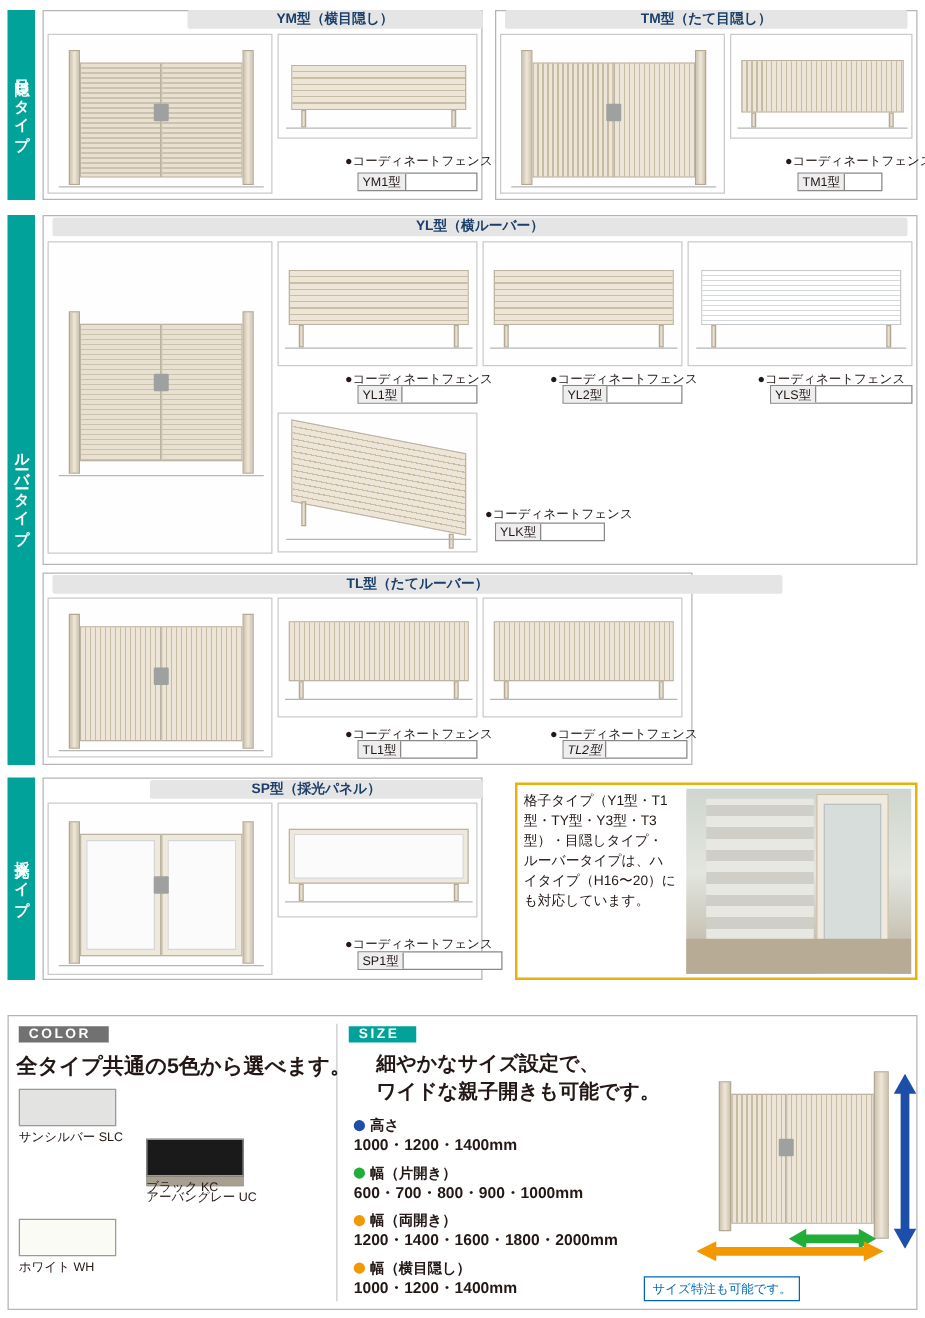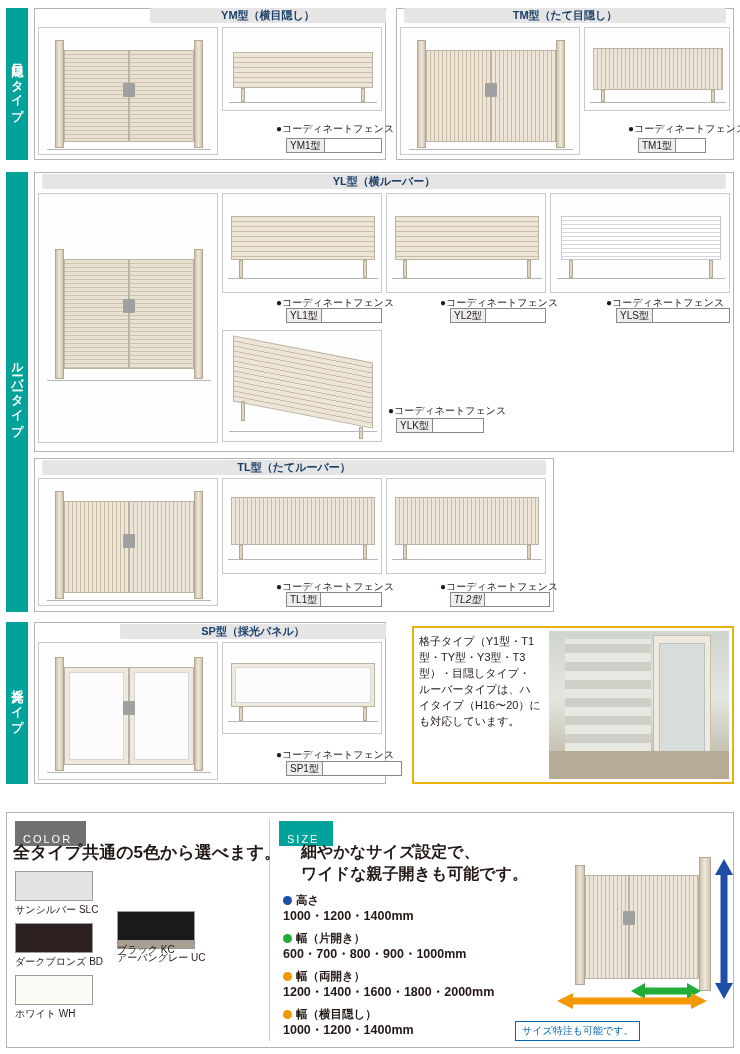--- a/index.html
+++ b/index.html
@@ -125,23 +125,23 @@
     position:absolute;
     left:6px; right:6px;
     border:1px solid #b5b5b6;
     background:#fff;
   }
   .tagbar {
     display:inline-block;
     background:#727171;
     color:#fff;
     font-size:11px;
-    font-weight:normal;
+    font-weight:bold;
     letter-spacing:2px;
-    padding:12px 14px 1px 8px;
+    padding:0 14px 1px 8px;
   }
   .tagbar.green { background:#00a29a; }
   .lead {
     font-size:16px;
     font-weight:bold;
     color:#231815;
     line-height:1.35;
   }
   .swatch { width:78px; height:30px; border:1px solid #9a9a9a; }
   .sw-label { font-size:10px; margin-top:2px; color:#231815; }
@@ -297,21 +297,21 @@
     <div class="post" style="left:136px; top:96px; width:4px; height:12px;"></div>
     <div class="ground" style="left:6px; top:100px; width:148px;"></div>
   </div>
   <div class="caption" style="left:388px; top:404px;">●コーディネートフェンス</div>
   <div class="model" style="left:396px; top:418px; width:88px;">
     <span class="lbl">YLK型</span>
     <span class="blank"></span>
   </div>
 
   <div class="sec" style="left:34px; top:458px; width:520px; height:154px;"></div>
-  <div class="sec-title" style="left:42px; top:460px; width:504px;">TL型（たてルーバー）</div>
+  <div class="sec-title" style="left:42px; top:460px; width:584px;">TL型（たてルーバー）</div>
 
   <div class="ibox" style="left:38px; top:478px; width:180px; height:128px;">
     <div class="post" style="left:16px; top:12px; width:9px; height:108px;"></div>
     <div class="post" style="left:155px; top:12px; width:9px; height:108px;"></div>
     <div class="panel" style="left:25px; top:22px; width:65px; height:92px;">
         <div class="vslats"></div>
       </div>
     <div class="panel" style="left:90px; top:22px; width:65px; height:92px;">
         <div class="vslats"></div>
       </div>
@@ -396,24 +396,20 @@
     </div>
     <div style="position:absolute; left:6px; top:28px; font-size:17px; font-weight:bold;">全タイプ共通の5色から選べます。</div>
 
     <div style="position:absolute; left:8px; top:58px;">
       <div class="swatch" style="background:#e3e3e1;"></div>
       <div class="sw-label">サンシルバー SLC</div>
     </div>
     <div style="position:absolute; left:110px; top:58px;margin-top:48px;">
       <div class="swatch" style="background:#a99f90;"></div>
       <div class="sw-label">アーバングレー UC</div>
-    </div>
-    <div style="position:absolute; left:8px; top:110px;">
-      <div class="swatch" style="background:#2b1f20;"></div>
-      <div class="sw-label">ダークブロンズ BD</div>
     </div>
     <div style="position:absolute; left:110px; top:98px;">
       <div class="swatch" style="background:#1a1a1a;"></div>
       <div class="sw-label">ブラック KC</div>
     </div>
     <div style="position:absolute; left:8px; top:162px;">
       <div class="swatch" style="background:#fbfbf5;"></div>
       <div class="sw-label">ホワイト WH</div>
     </div>
 

